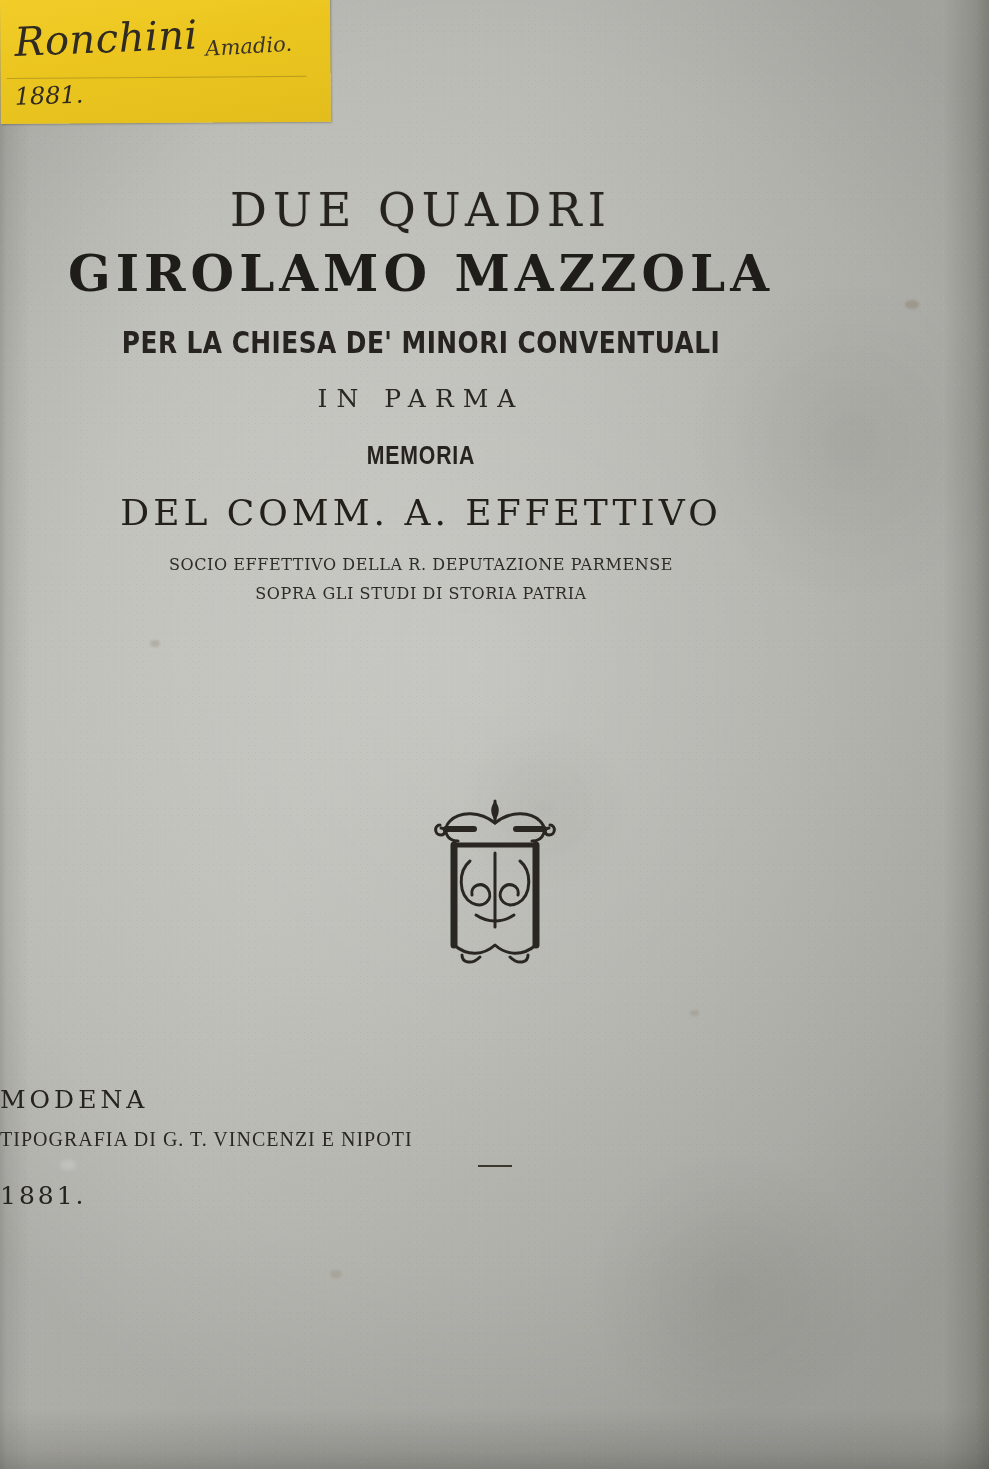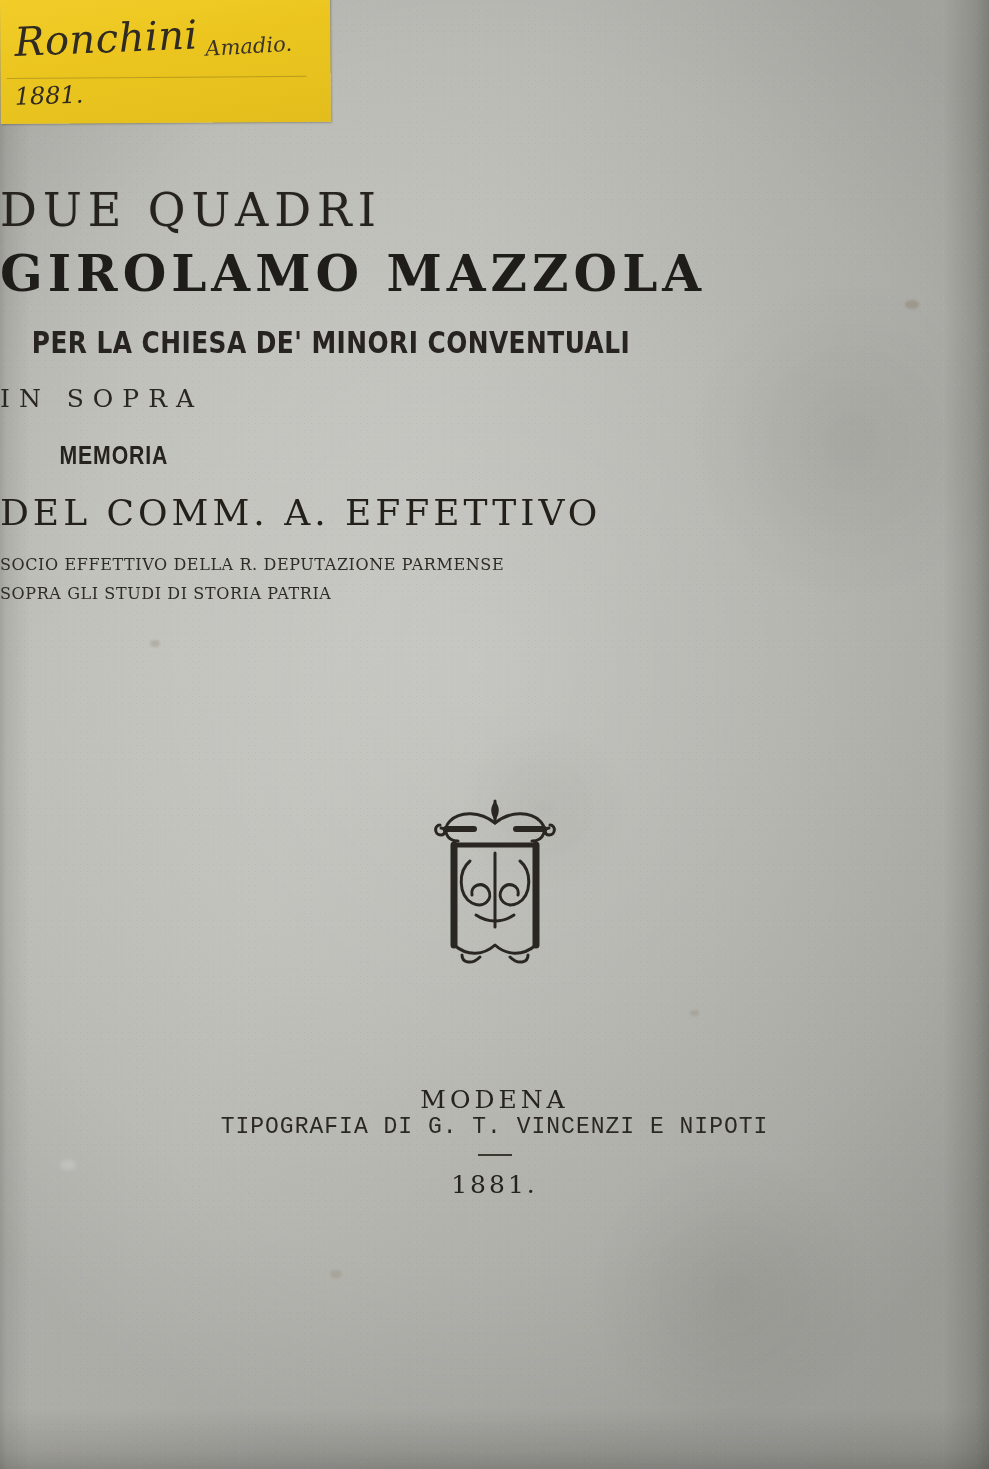--- a/index.html
+++ b/index.html
@@ -122,21 +122,23 @@
     height: 1px;
     background: rgba(80,65,20,0.30);
   }
 
   
   .titleblock {
     position: absolute;
     left: 0;
     top: 186px;
     width: 794px;
+    text-align: center;
     z-index: 3;
+    padding-left: 24px;
   }
   .t-line { display: block; white-space: nowrap; }
 
   .t-title {
     font-family: "DejaVu Serif", serif;
     font-size: 46px;
     letter-spacing: 6px;
     color: #26231f;
     line-height: 1.05;
     text-shadow: 0 0 1px rgba(40,38,34,0.25);
@@ -213,33 +215,34 @@
     height: 175px;
     z-index: 3;
   }
 
   
   .imprint {
     position: absolute;
     left: 0;
     top: 1085px;
     width: 989px;
-    text-align: center;
+    text-align: left;
     z-index: 3;
   }
   .i-city {
     font-family: "DejaVu Serif", serif;
     font-size: 25px;
     letter-spacing: 4px;
     color: #26231f;
   }
   .i-printer {
-    font-family: Liberation Mono, monospace;
-    font-size: 23px;
+    font-family: Liberation Serif, serif;
+    font-size: 20px;
     letter-spacing: 1px;
+    margin-top: 14px;
     color: #2b2823;
   }
   .i-rule {
     width: 34px;
     height: 2px;
     background: #3a372f;
     margin: 14px auto 0 auto;
   }
   .i-year {
     font-family: "DejaVu Serif", serif;
@@ -271,21 +274,21 @@
     <span class="hand-main">Ronchini</span>
     <span class="hand-sub">Amadio.</span>
     <div class="rule"></div>
     <span class="hand-year">1881.</span>
   </div>
 
   <div class="titleblock">
     <span class="t-line t-title">DUE QUADRI</span>
     <span class="t-line t-author">GIROLAMO MAZZOLA</span>
     <span class="t-line t-subject">PER LA CHIESA DE' MINORI CONVENTUALI</span>
-    <span class="t-line t-place">IN SOPRA</span>
+    <span class="t-line t-place">IN PARMA</span>
     <span class="t-line t-memoria">MEMORIA</span>
     <span class="t-line t-byline">DEL COMM. A. EFFETTIVO</span>
     <span class="t-line t-aff1">SOCIO EFFETTIVO DELLA R. DEPUTAZIONE PARMENSE</span>
     <span class="t-line t-aff2">SOPRA GLI STUDI DI STORIA PATRIA</span>
   </div>
 
   <div class="ornament">
     <svg viewBox="0 0 170 175" width="170" height="175" aria-hidden="true">
       <g fill="none" stroke="#2a2722" stroke-width="3" stroke-linecap="round" stroke-linejoin="round">
 

